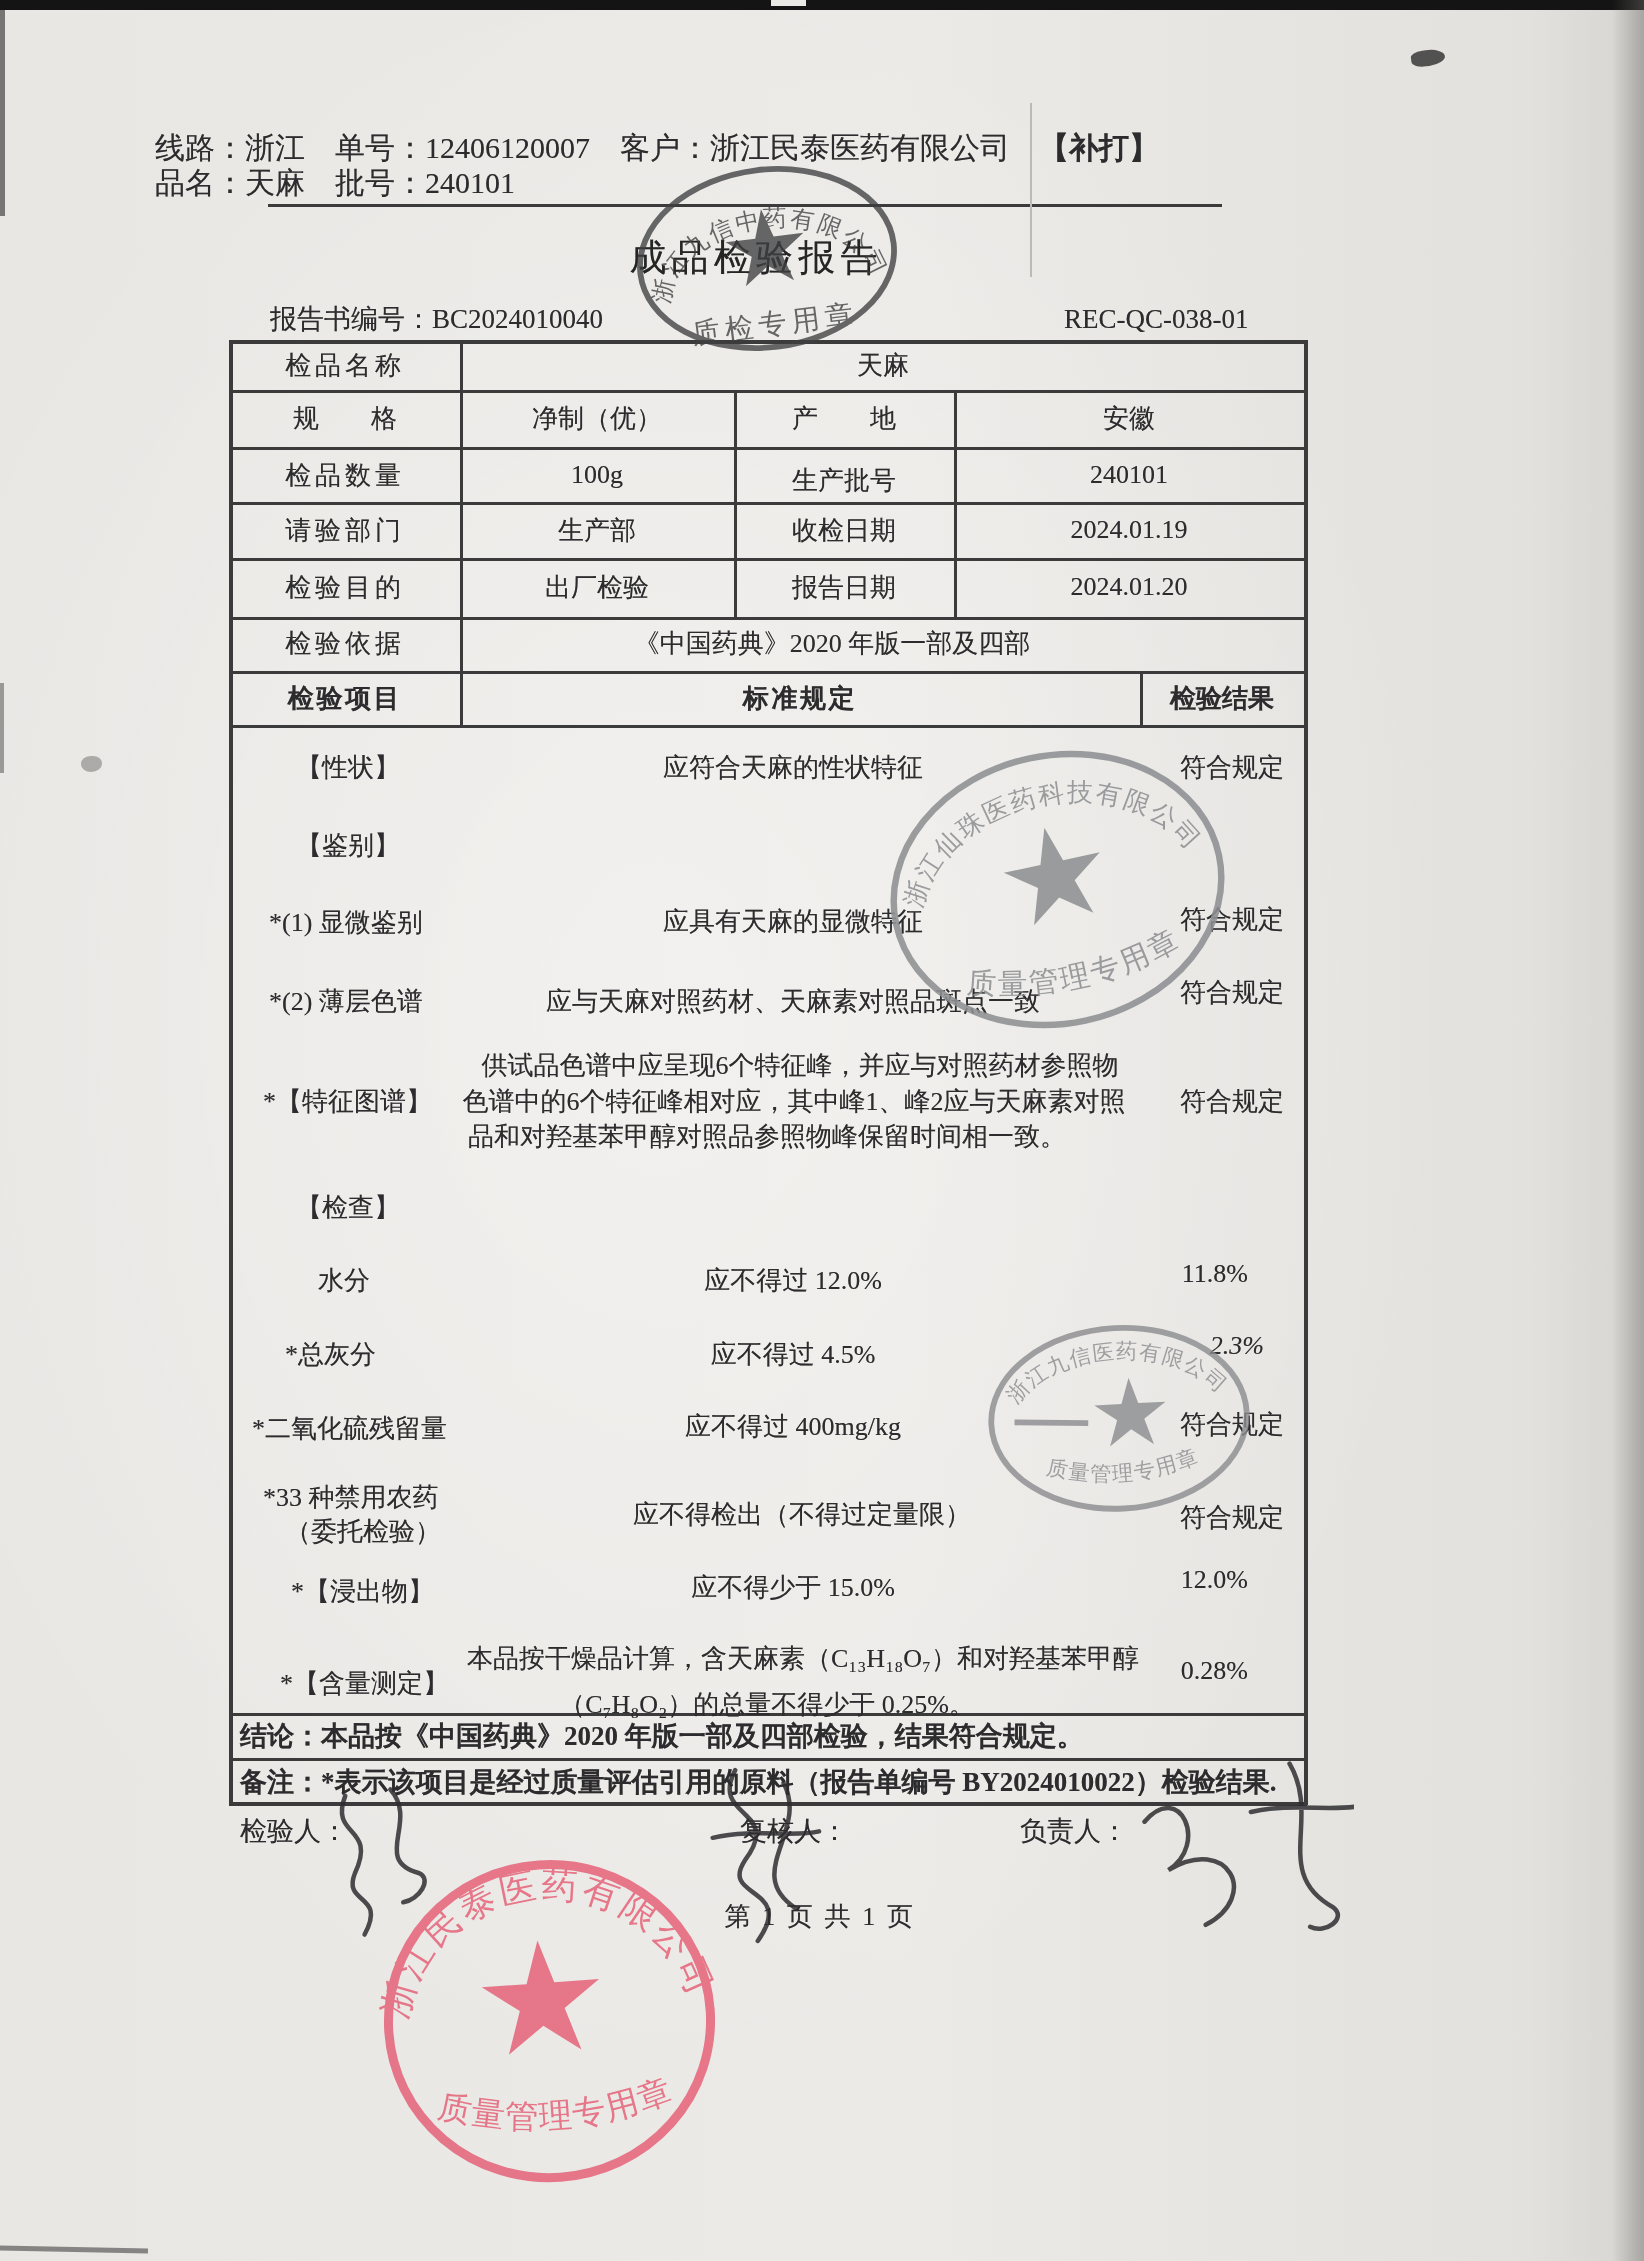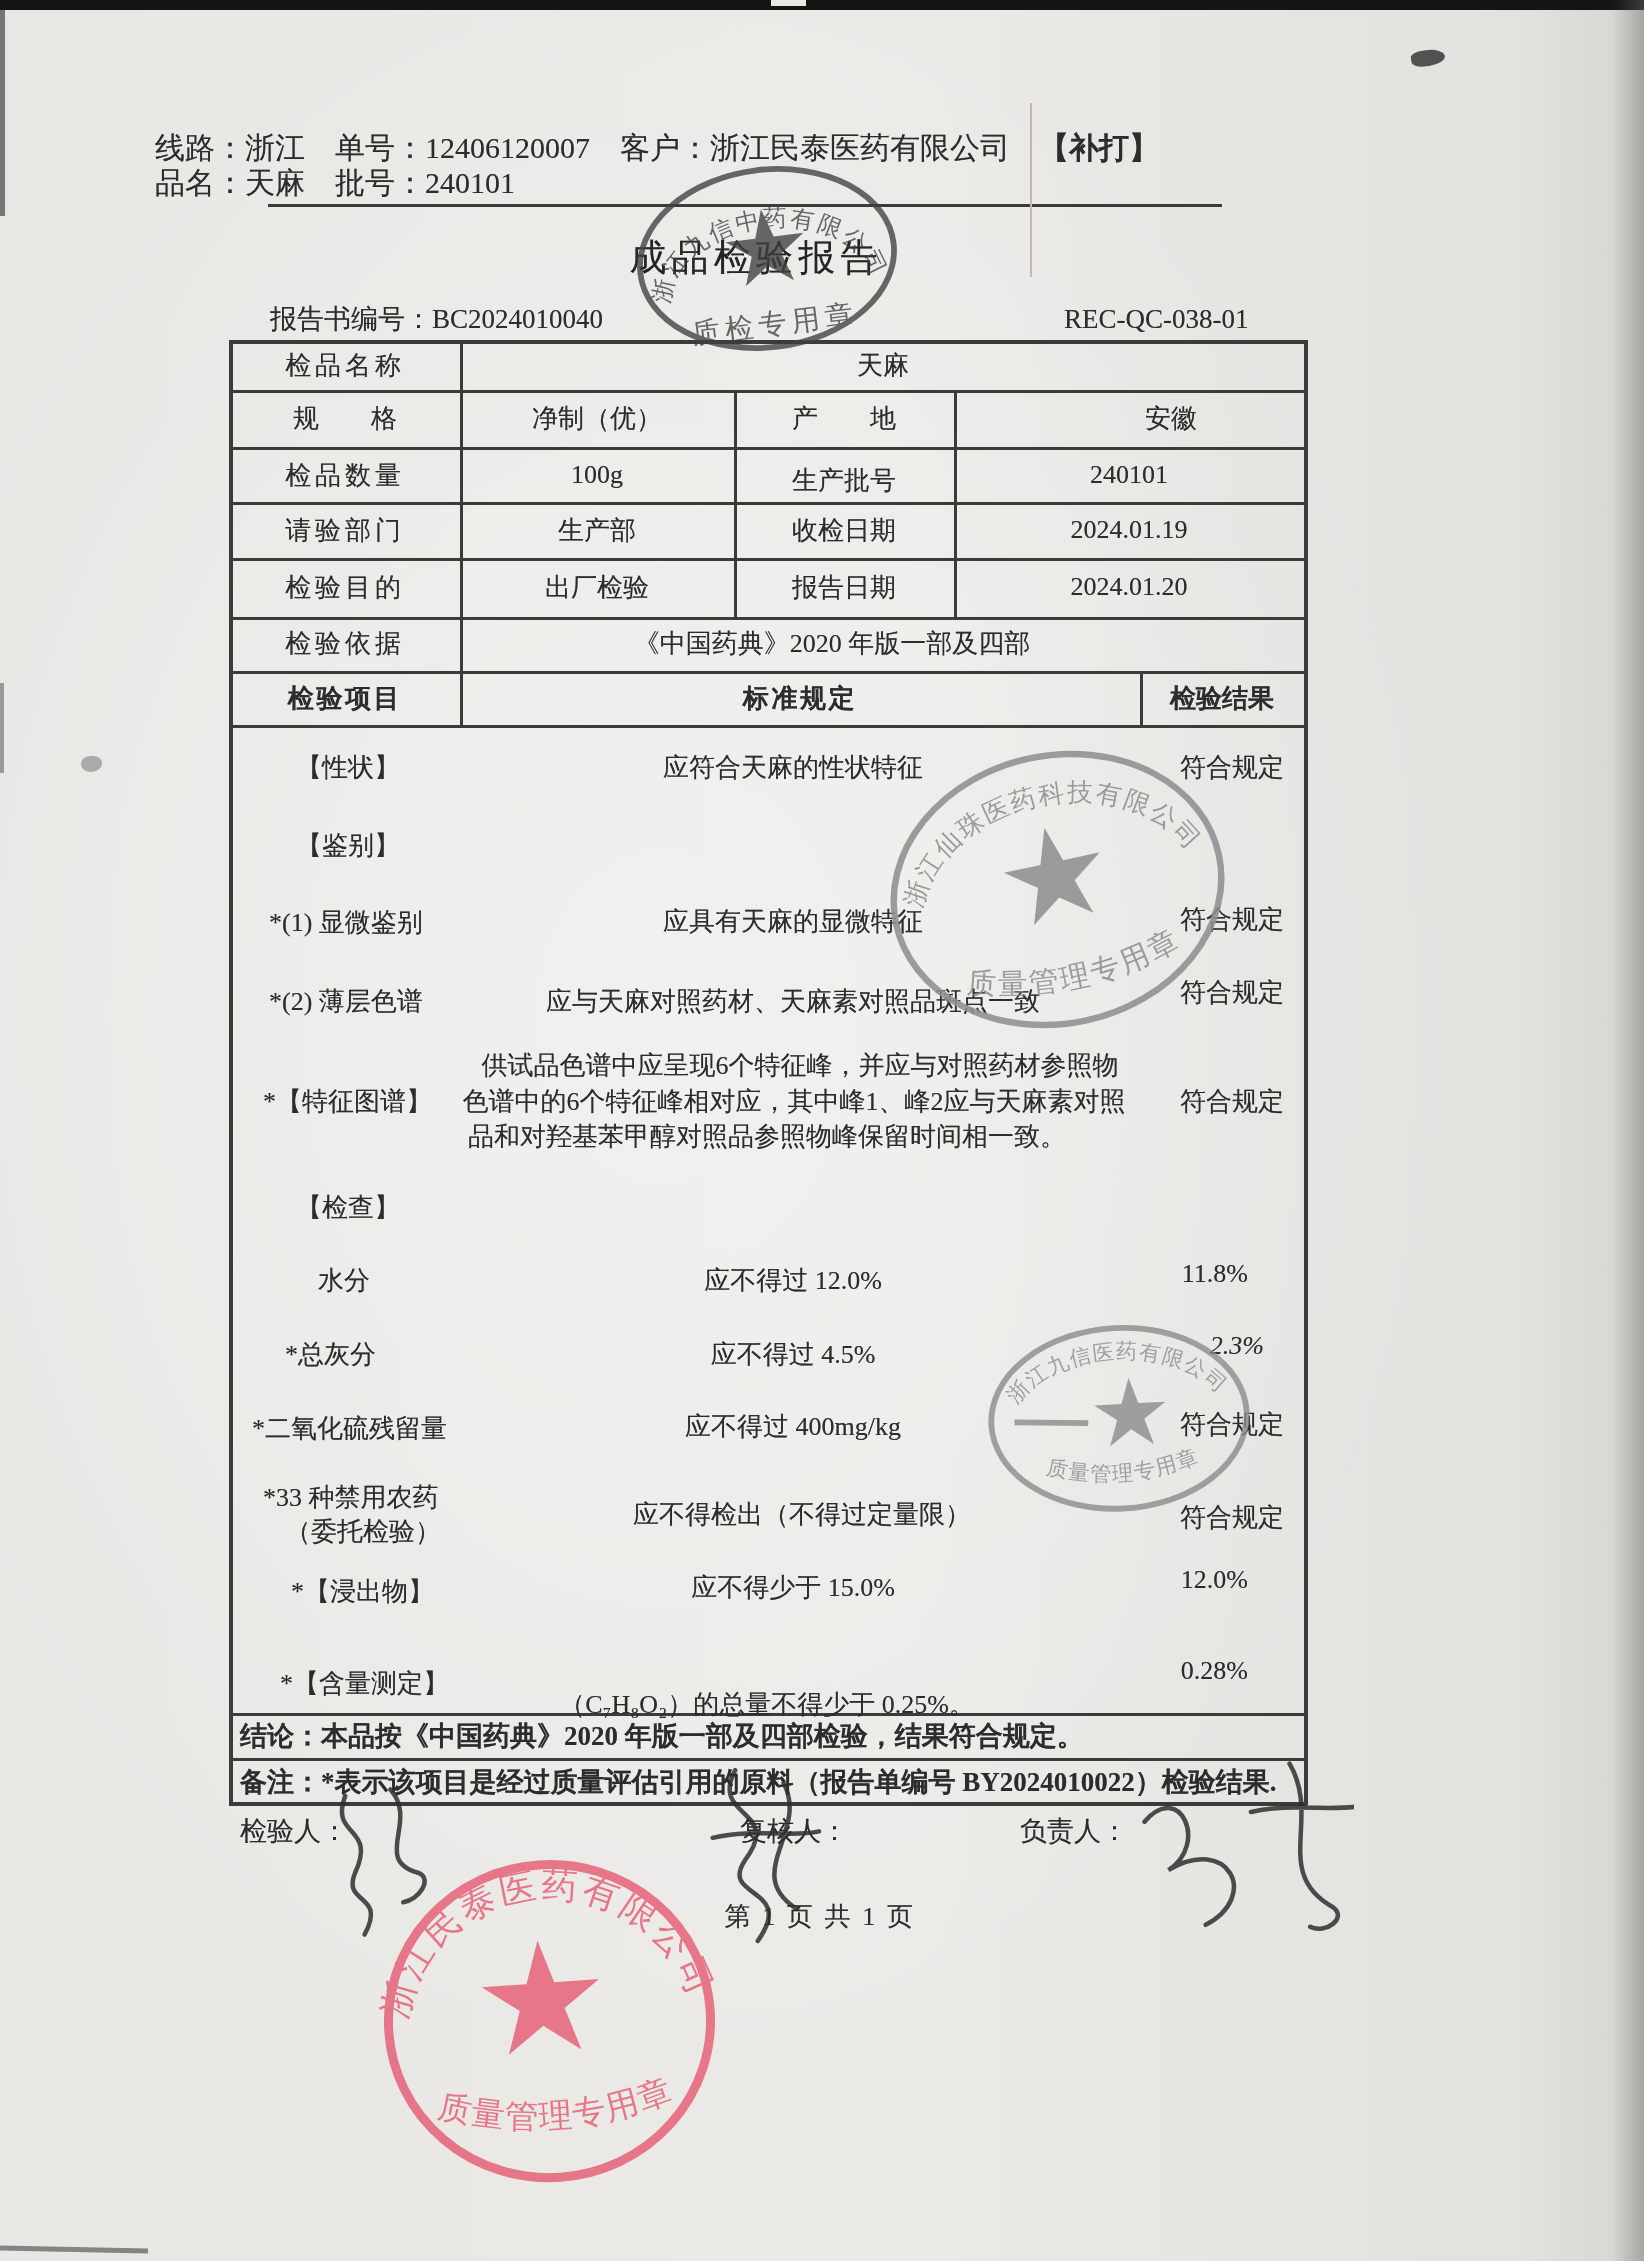--- a/index.html
+++ b/index.html
@@ -66,21 +66,21 @@
   <div class="ln" style="left:734px;top:390px;width:2.6px;height:227px;"></div>
   <div class="ln" style="left:954px;top:390px;width:2.6px;height:227px;"></div>
   <div class="ln" style="left:1140px;top:671px;width:2.6px;height:55px;"></div>
 
   <div class="t fs40 cc" style="left:345px;top:365px;letter-spacing:3.9px;">检品名称</div>
   <div class="t fs40 cc" style="left:883px;top:365px;">天麻</div>
 
   <div class="t fs40 cc" style="left:345px;top:418px;">规　　格</div>
   <div class="t fs40 cc" style="left:597px;top:418px;">净制（优）</div>
   <div class="t fs40 cc" style="left:844px;top:418px;">产　　地</div>
-  <div class="t fs40 cc" style="left:1171px;top:418px;">安徽</div>
+  <div class="t fs40 cc" style="left:1129px;top:418px;">安徽</div>
 
   <div class="t fs40 cc" style="left:345px;top:475px;letter-spacing:3.9px;">检品数量</div>
   <div class="t fs40 cc" style="left:597px;top:475px;">100g</div>
   <div class="t fs40 cc" style="left:844px;top:480px;">生产批号</div>
   <div class="t fs40 cc" style="left:1129px;top:475px;">240101</div>
 
   <div class="t fs40 cc" style="left:345px;top:530px;letter-spacing:3.9px;">请验部门</div>
   <div class="t fs40 cc" style="left:597px;top:530px;">生产部</div>
   <div class="t fs40 cc" style="left:844px;top:530px;">收检日期</div>
   <div class="t fs40 cc" style="left:1129px;top:530px;">2024.01.19</div>
@@ -134,20 +134,21 @@
   <div class="t fs40 lc" style="left:263px;top:1497px;">*33 种禁用农药</div>
   <div class="t fs40 lc" style="left:285px;top:1531px;">（委托检验）</div>
   <div class="t fs40 cc" style="left:802px;top:1514px;">应不得检出（不得过定量限）</div>
   <div class="t fs40 rc" style="left:1284px;top:1517px;">符合规定</div>
 
   <div class="t fs40 lc" style="left:291px;top:1591px;">*【浸出物】</div>
   <div class="t fs40 cc" style="left:793px;top:1587px;">应不得少于 15.0%</div>
   <div class="t fs40 rc" style="left:1248px;top:1580px;">12.0%</div>
 
   <div class="t fs40 lc" style="left:280px;top:1683px;">*【含量测定】</div>
+  <div class="t fs40 cc" style="left:803px;top:1658px;">本品按干燥品计算，含天麻素（C₁₃H₁₈O₇）和对羟基苯甲醇</div>
   <div class="t fs40 cc" style="left:767px;top:1704px;">（C₇H₈O₂）的总量不得少于 0.25%。</div>
   <div class="t fs40 rc" style="left:1248px;top:1671px;">0.28%</div>
 
   <div class="t fs42 lc bold" style="left:240px;top:1736px;">结论：本品按《中国药典》2020 年版一部及四部检验，结果符合规定。</div>
   <div class="t fs42 lc bold" style="left:240px;top:1782px;">备注：*表示该项目是经过质量评估引用的原料（报告单编号 BY2024010022）检验结果.</div>
 
   <div class="t fs42 lc" style="left:240px;top:1831px;">检验人：</div>
   <div class="t fs42 lc" style="left:740px;top:1831px;">复核人：</div>
   <div class="t fs42 lc" style="left:1020px;top:1831px;">负责人：</div>
 

